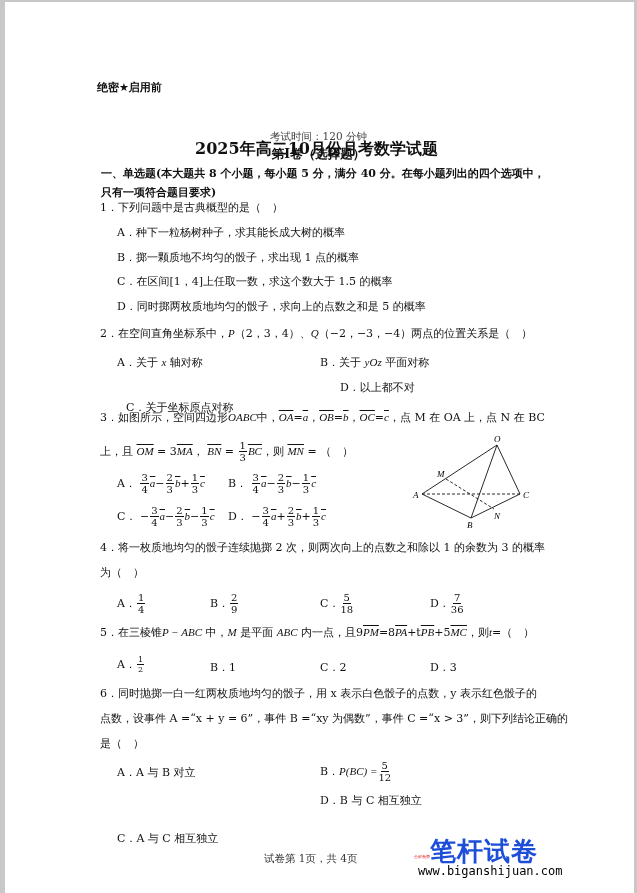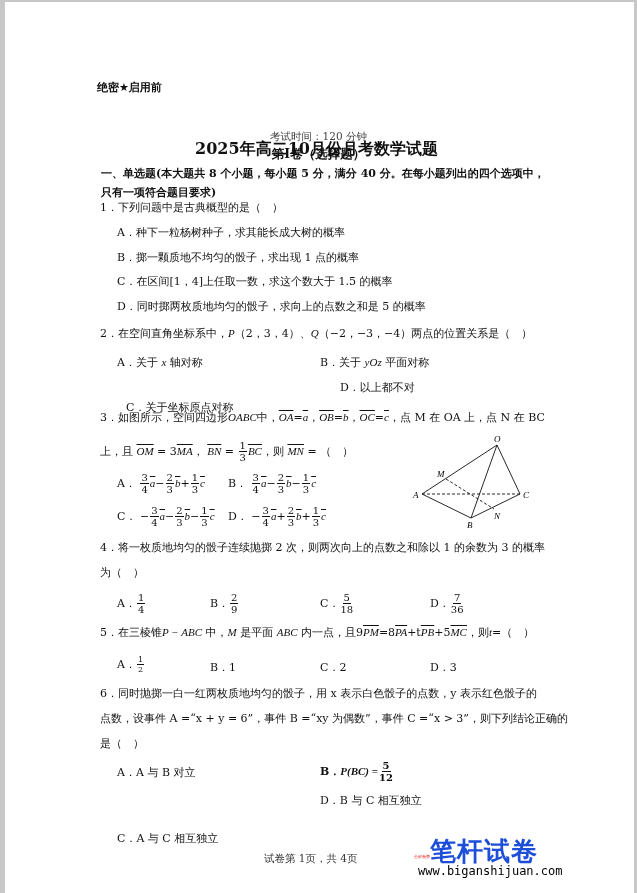--- a/index.html
+++ b/index.html
@@ -159,21 +159,21 @@
       <span>2</span>
     </span></div>
 <div class="abs opt" style="left:210px;top:660px;"><span>B．</span><span>1</span></div>
 <div class="abs opt" style="left:320px;top:660px;"><span>C．</span><span>2</span></div>
 <div class="abs opt" style="left:430px;top:660px;"><span>D．</span><span>3</span></div>
 
 <div class="abs q" style="left:100px;top:686px;"><span>6．</span><span>同时抛掷一白一红两枚质地均匀的骰子，用 x 表示白色骰子的点数，y 表示红色骰子的</span></div>
 <div class="abs q" style="left:100px;top:711px;">点数，设事件 A =“x + y = 6”，事件 B =“xy 为偶数”，事件 C =“x &gt; 3”，则下列结论正确的</div>
 <div class="abs q" style="left:100px;top:736px;">是（　）</div>
 <div class="abs opt" style="left:117px;top:765px;"><span>A．</span><span>A 与 B 对立</span></div>
-<div class="abs opt" style="left:320px;top:760px;font-weight:bold;"><span>B．</span><i class="v">P(BC) =</i><span class="frac">
+<div class="abs opt" style="left:320px;top:760px;"><span>B．</span><i class="v">P(BC) =</i><span class="frac">
       <span class="num">5</span>
       <span>12</span>
     </span></div>
 <div class="abs opt" style="left:117px;top:793px;margin-top:38px;"><span>C．</span><span>A 与 C 相互独立</span></div>
 <div class="abs opt" style="left:320px;top:793px;"><span>D．</span><span>B 与 C 相互独立</span></div>
 
 <div class="abs footer">试卷第 1页，共 4页</div>
 <div class="abs brand-tag">全部免费</div>
 <div class="abs brand">笔杆试卷</div>
 <div class="abs brand-url">www.biganshijuan.com</div>

